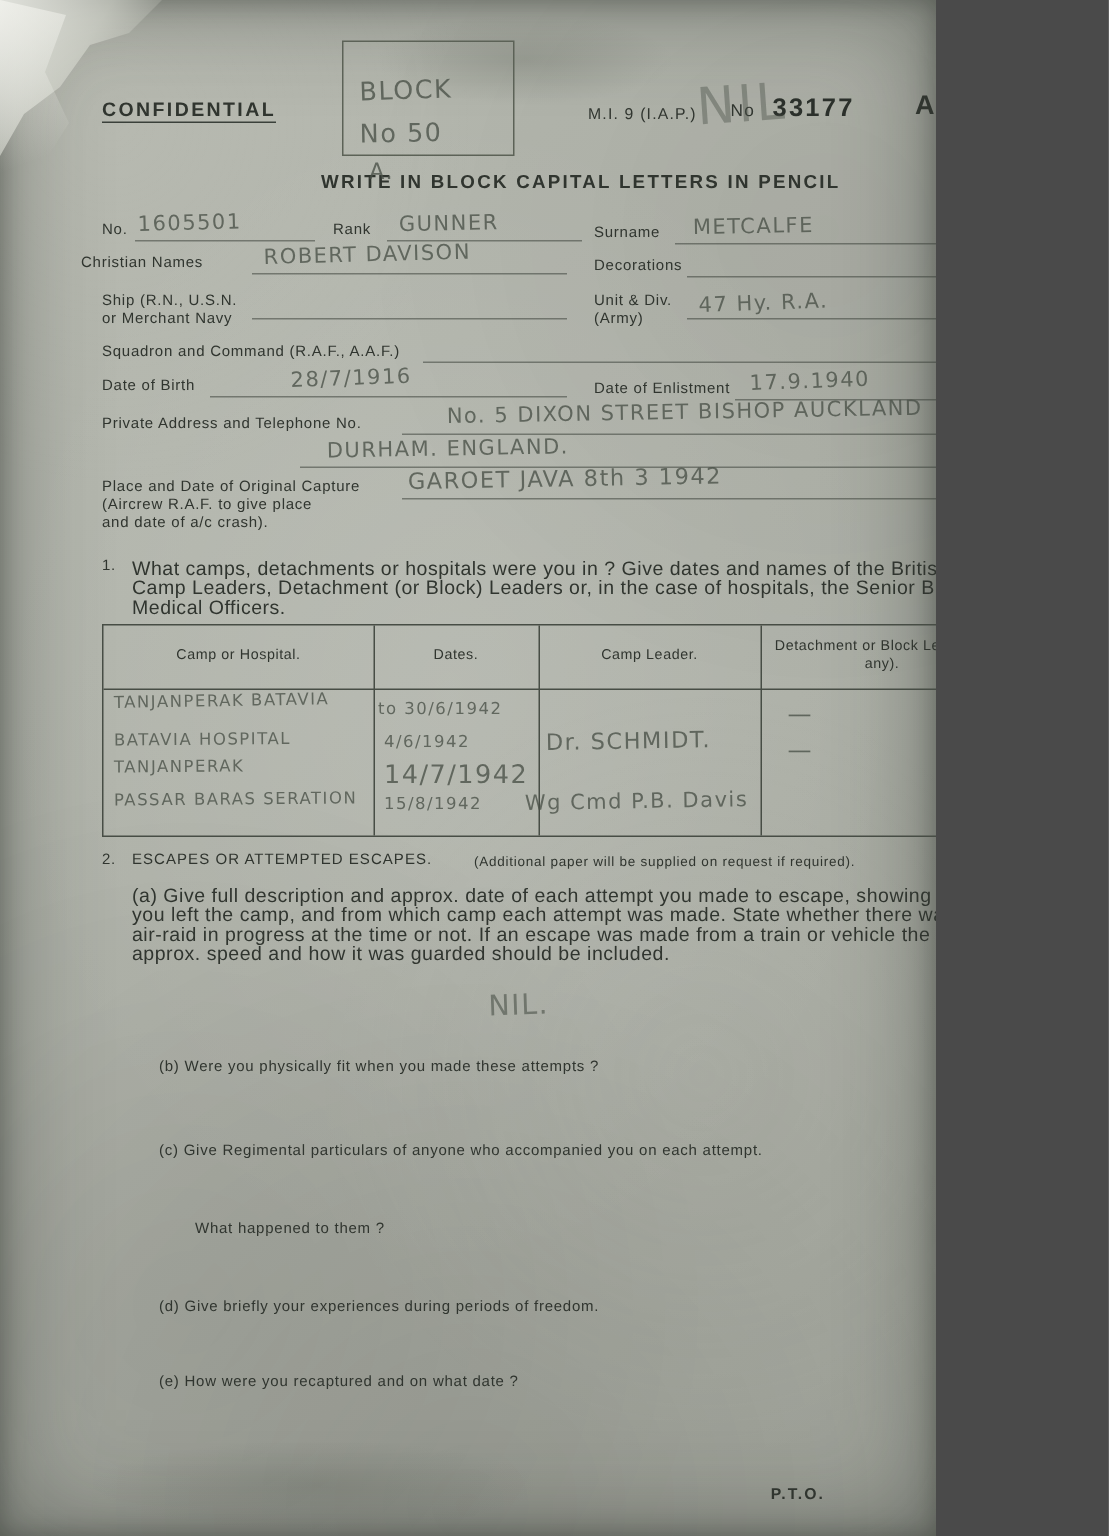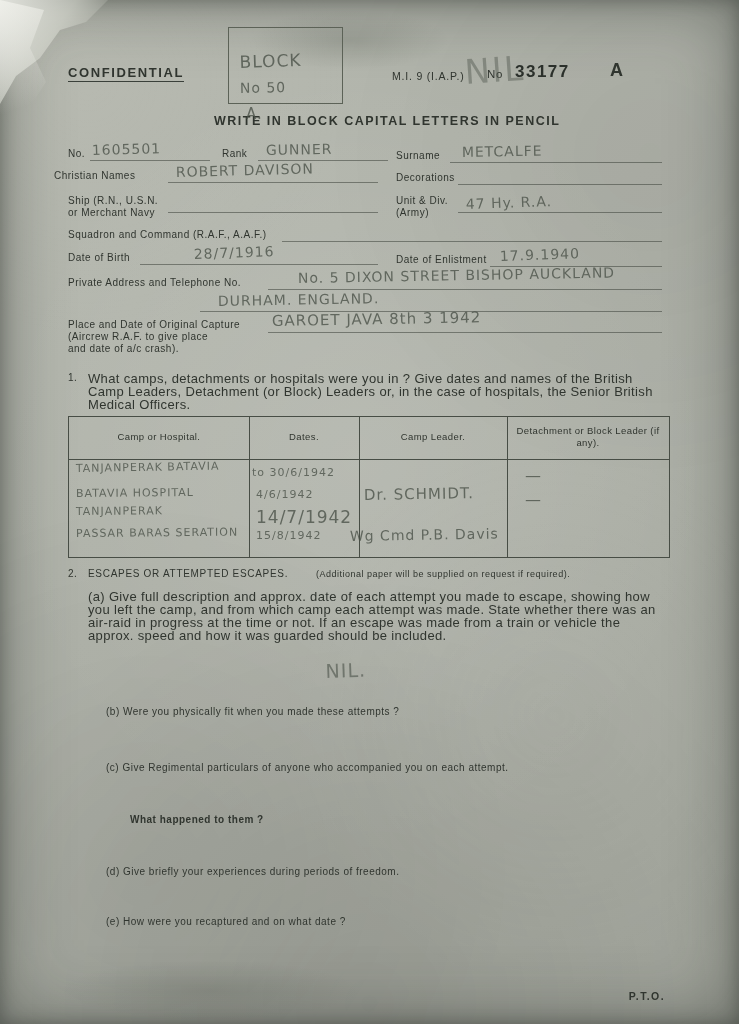--- a/index.html
+++ b/index.html
@@ -10,21 +10,21 @@
   body {
     width: 739px;
     height: 1024px;
     overflow: hidden;
     font-family: "Liberation Sans", sans-serif;
   }
 
   
   #page {
     position: relative;
-    width: 739px;
+    width: 624px;
     height: 1024px;
     background:
       radial-gradient(ellipse 70% 55% at 48% 45%, rgba(255,255,255,0.10) 0%, rgba(255,255,255,0.0) 70%),
       linear-gradient(140deg, #b9bbb2 0%, #b3b6ad 25%, #aeb1a8 55%, #a7aaa1 80%, #a2a59c 100%);
     overflow: hidden;
     color: #2e3331;
   }
   
   #page::before {
     content: "";
@@ -210,21 +210,21 @@
   <div class="corner-tear"></div>
   <div class="corner-tear2"></div>
 
   <div class="smudge" style="left:250px; top:10px; width:200px; height:60px;"></div>
   <div class="smudge" style="left:60px; top:960px; width:300px; height:60px;"></div>
 
   <div class="print confidential">CONFIDENTIAL</div>
 
   <div class="stamp-box"></div>
   <div class="hand h1" style="left:240px; top:52px; transform:rotate(-2deg); font-size:17px;">BLOCK</div>
-  <div class="hand h1" style="left:240px; top:80px; transform:rotate(-1deg); font-size:14px;">No 50</div>
+  <div class="hand h1" style="left:240px; top:80px; transform:rotate(-1deg); font-size:17px;">No 50</div>
   <div class="hand h1" style="left:246px; top:105px; font-size:15px;">A.</div>
 
   <div class="hand big" style="left:466px; top:52px; transform:rotate(-4deg); font-size:34px; opacity:0.42;">NIL</div>
 
   <div class="print ml-label">M.I. 9 (I.A.P.)</div>
   <div class="print no-label">No</div>
   <div class="print serial-no">33177</div>
   <div class="print serial-suffix">A</div>
 
   <div class="print blockcaps">WRITE IN BLOCK CAPITAL LETTERS IN PENCIL</div>
@@ -314,19 +314,19 @@
   <div class="qitem" style="left:68px; top:568px;">2.</div>
   <div class="qitem" style="left:88px; top:568px; font-weight:normal; letter-spacing:0.7px;">ESCAPES OR ATTEMPTED ESCAPES.</div>
   <div class="qitem" style="left:300px; top:569px; font-size:9px;padding-left:16px;">(Additional paper will be supplied on request if required).</div>
 
   <div class="para" style="left:88px; top:590px; width:578px;">(a)  Give full description and approx. date of each attempt you made to escape, showing how you left the camp, and from which camp each attempt was made.  State whether there was an air-raid in progress at the time or not.  If an escape was made from a train or vehicle the approx. speed and how it was guarded should be included.</div>
 
   <div class="hand h1" style="left:326px; top:660px; transform:rotate(-2deg); font-size:19px; opacity:0.6;">NIL.</div>
 
   <div class="qitem" style="left:106px; top:706px;">(b)  Were you physically fit when you made these attempts ?</div>
   <div class="qitem" style="left:106px; top:762px;">(c)  Give Regimental particulars of anyone who accompanied you on each attempt.</div>
-  <div class="qitem" style="left:130px; top:814px;font-weight:bold;">What happened to them ?</div>
+  <div class="qitem" style="left:130px; top:814px;">What happened to them ?</div>
   <div class="qitem" style="left:106px; top:866px;">(d)  Give briefly your experiences during periods of freedom.</div>
   <div class="qitem" style="left:106px; top:916px;">(e)  How were you recaptured and on what date ?</div>
 
   <div class="pto">P.T.O.</div>
 
 </div>
 
 </body></html>

